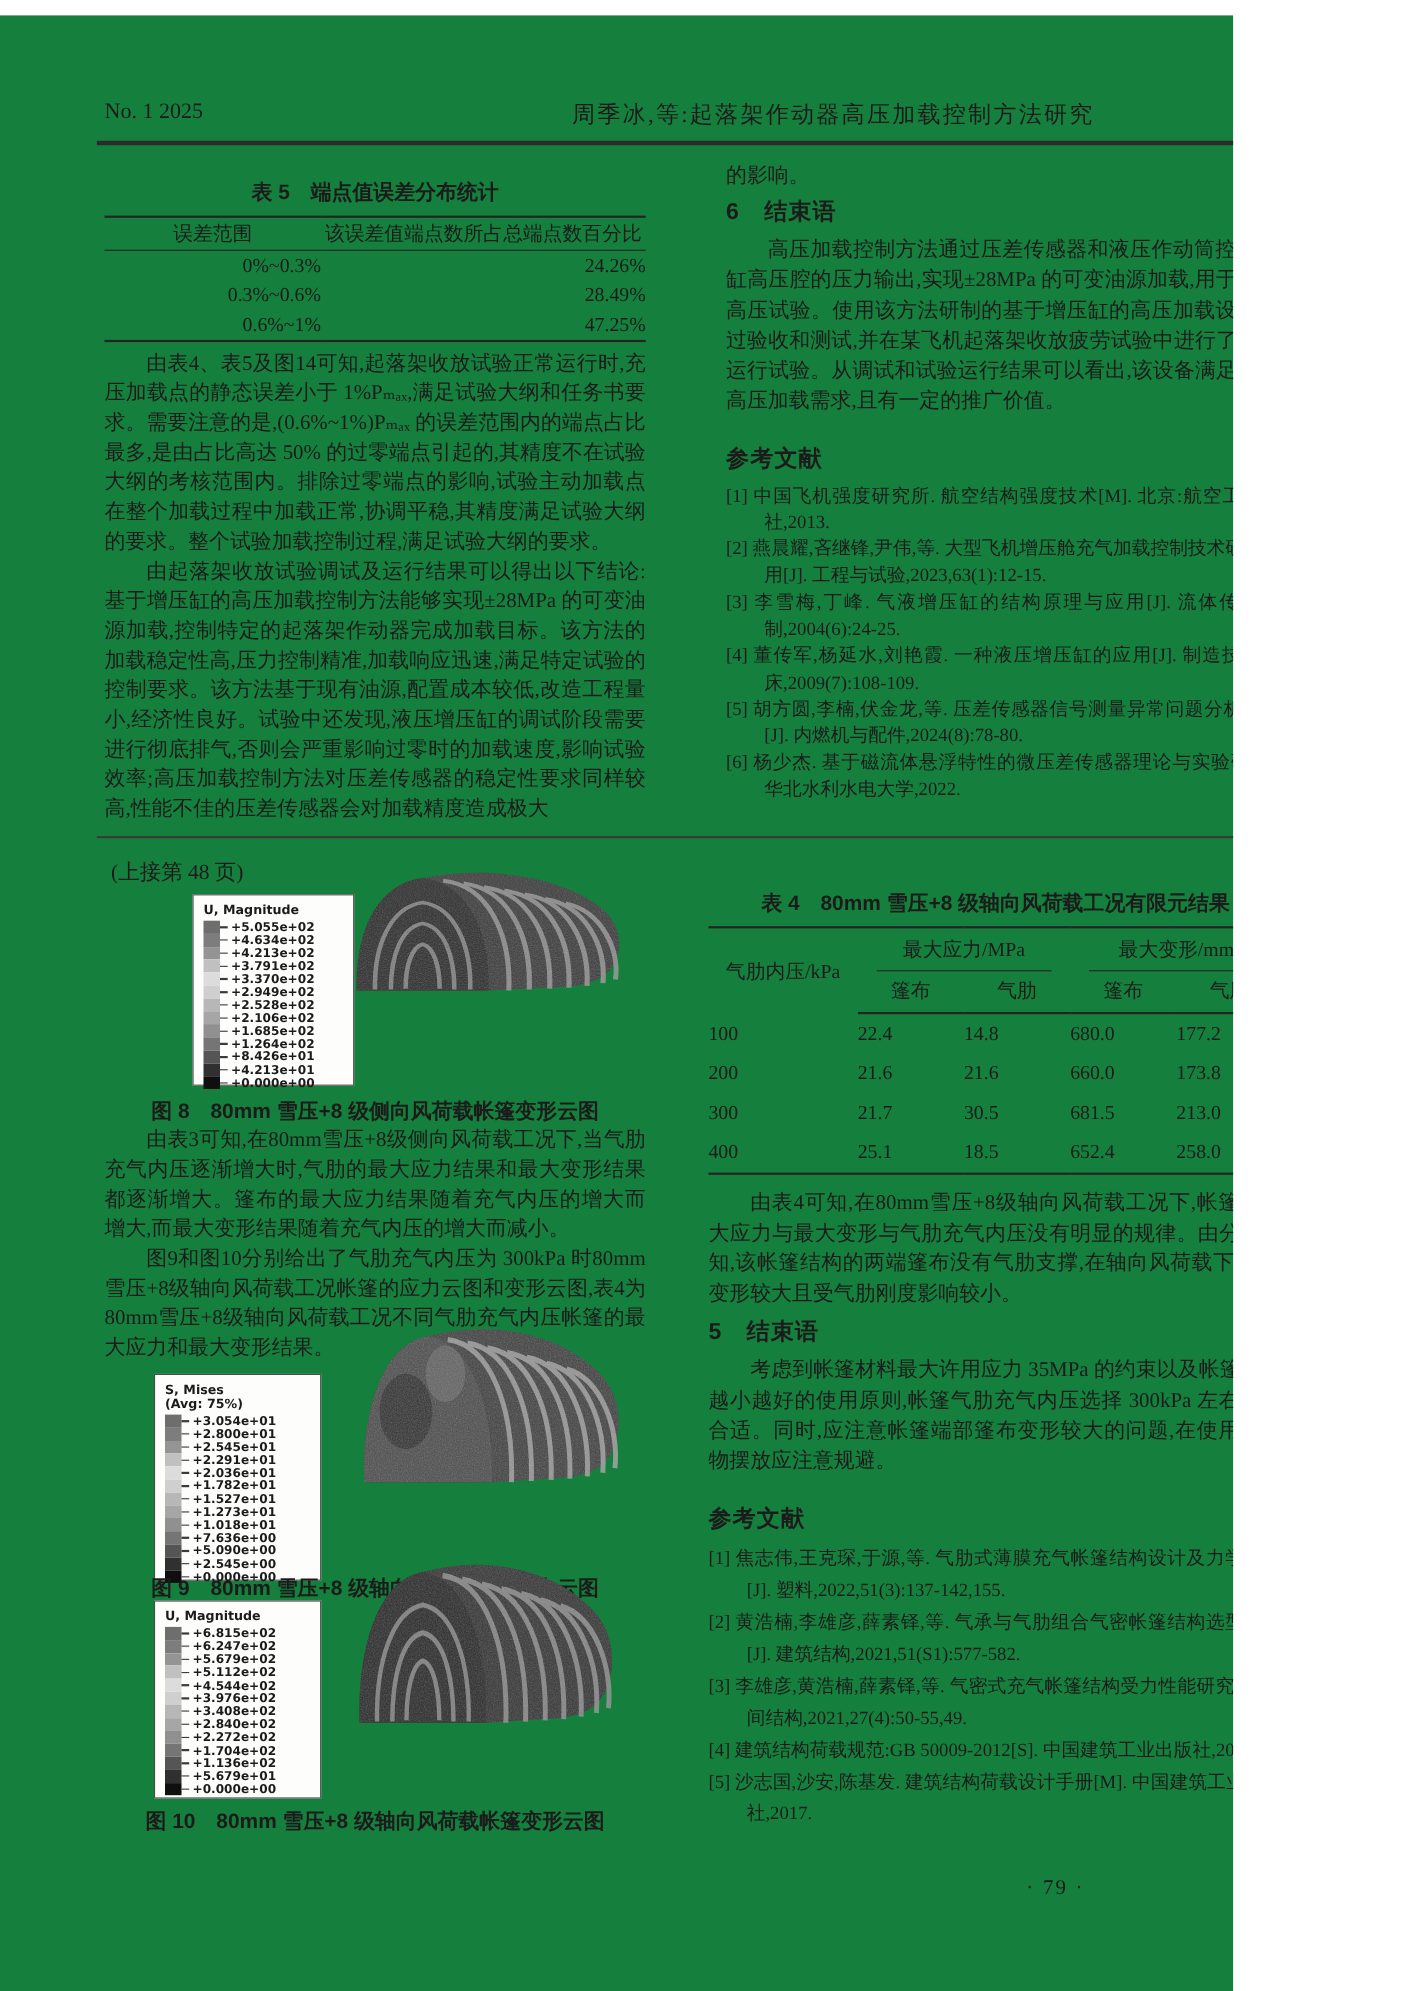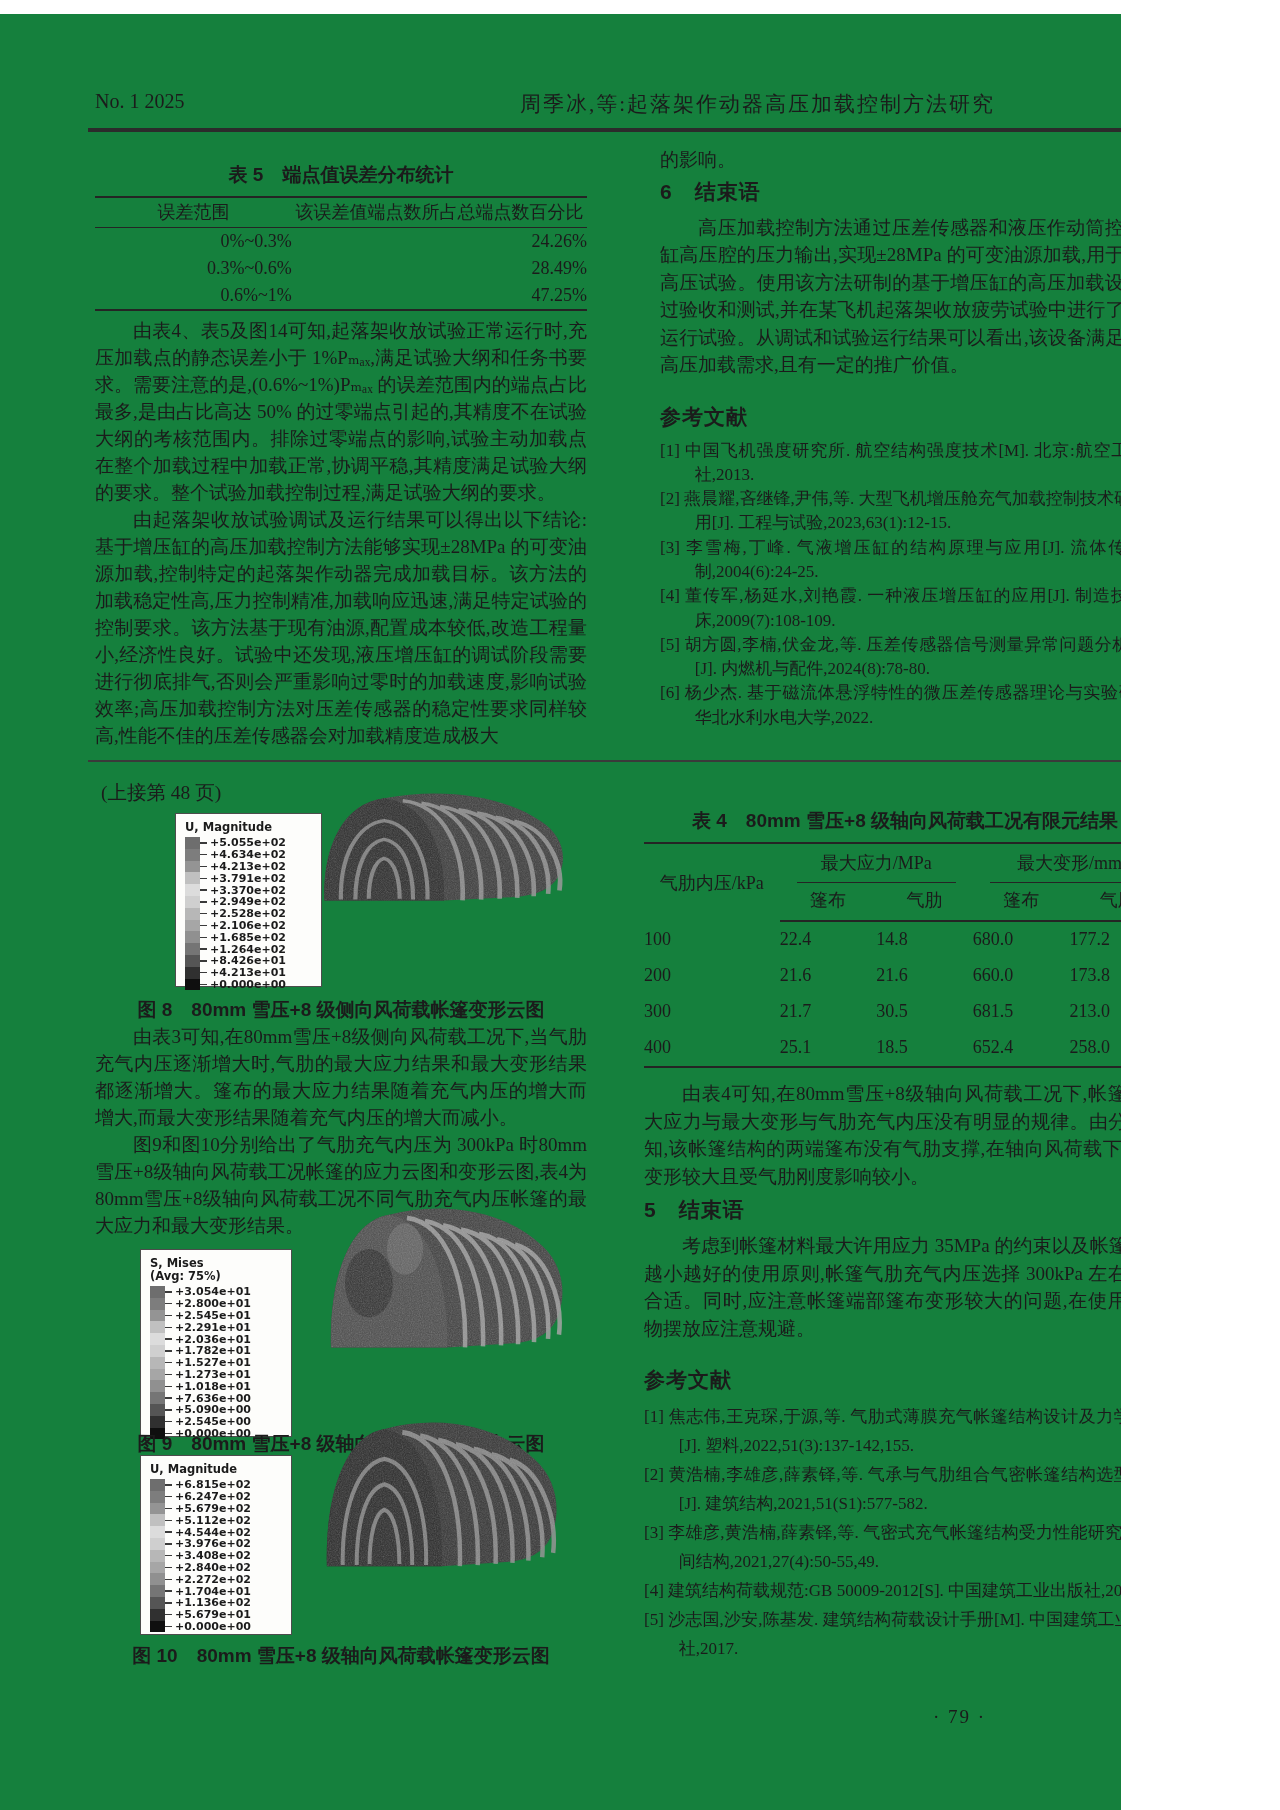--- a/index.html
+++ b/index.html
@@ -367,21 +367,21 @@
             <span class="lg-val">+2.840e+02</span>
           </div>
           <div class="lg-row">
             <span class="lg-sw" style="background: rgb(144, 144, 144);"></span>
             <span class="lg-tick"></span>
             <span class="lg-val">+2.272e+02</span>
           </div>
           <div class="lg-row">
             <span class="lg-sw" style="background: rgb(117, 117, 117);"></span>
             <span class="lg-tick"></span>
-            <span class="lg-val">+1.704e+01</span>
+            <span class="lg-val">+1.704e+02</span>
           </div>
           <div class="lg-row">
             <span class="lg-sw" style="background: rgb(85, 85, 85);"></span>
             <span class="lg-tick"></span>
             <span class="lg-val">+1.136e+02</span>
           </div>
           <div class="lg-row">
             <span class="lg-sw" style="background: rgb(48, 48, 48);"></span>
             <span class="lg-tick"></span>
             <span class="lg-val">+5.679e+01</span>

